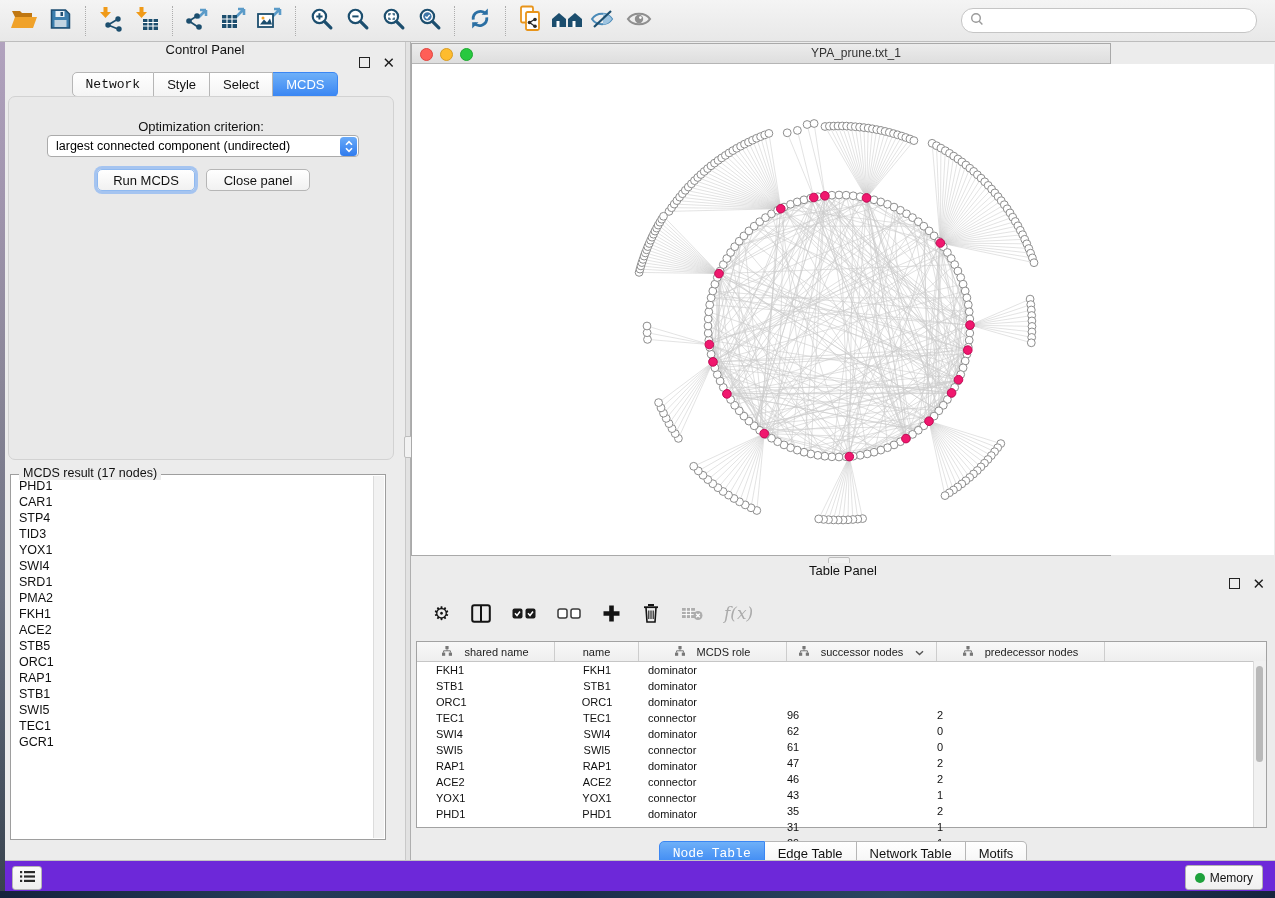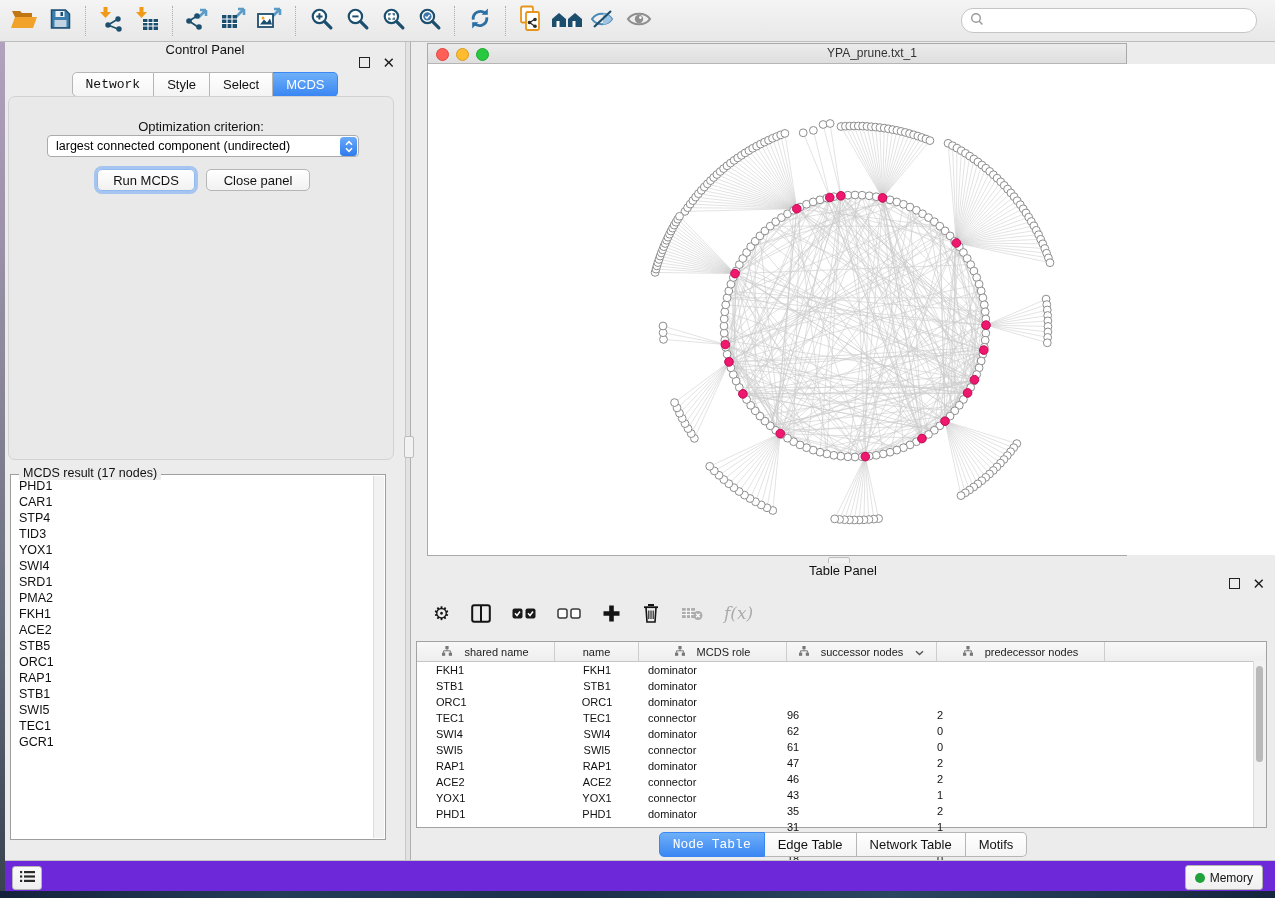--- a/index.html
+++ b/index.html
@@ -36,21 +36,21 @@
   #result-legend{position:absolute;top:-9px;left:8px;background:#ECECEC;padding:0 4px;font-size:12.5px;color:#111;}
   #mcds-list{position:absolute;left:1px;top:3px;right:12px;bottom:1px;overflow:hidden;font-size:12.5px;color:#101010;}
   #mcds-list .li{height:16px;line-height:16px;padding-left:7px;}
   #mcds-scroll{position:absolute;right:1px;top:1px;bottom:1px;width:10px;background:#F2F2F2;border-left:1px solid #DCDCDC;}
   
   #v-splitter{left:405px;top:42px;width:6px;height:818px;background:#E2E2E2;border-left:1px solid #C9C9C9;border-right:1px solid #AFAFAF;box-sizing:border-box;}
   #v-handle{left:404px;top:436px;width:8px;height:20px;background:#F2F2F2;border:1px solid #BDBDBD;border-radius:2px;}
   #h-splitter{left:411px;top:556px;width:864px;height:7px;background:#ECECEC;}
   #h-handle{left:828px;top:557px;width:20px;height:6px;background:#F2F2F2;border:1px solid #BDBDBD;border-radius:2px;}
   
-  #network-panel{left:427px;top:43px;width:700px;height:513px;border:1px solid #A9A9A9;box-sizing:border-box;background:#FFF;}
+  #network-panel{left:411px;top:43px;width:700px;height:513px;border:1px solid #A9A9A9;box-sizing:border-box;background:#FFF;}
   #net-titlebar{height:19px;background:linear-gradient(#ECECEC,#DEDEDE);border-bottom:1px solid #B5B5B5;position:relative;}
   .tl{position:absolute;top:4px;width:11px;height:11px;border-radius:50%;}
   #tl-red{left:8px;background:#FF5F57;border:0.5px solid #E0443E;}
   #tl-yellow{left:28px;background:#FEBC2E;border:0.5px solid #D89C22;}
   #tl-green{left:48px;background:#28C840;border:0.5px solid #1DA82F;}
   #net-title{position:absolute;left:0;right:0;top:2px;text-align:center;font-size:12px;color:#333;padding-left:190px;}
   #net-canvas{position:absolute;left:0;top:20px;width:862px;height:491px;background:#FFF;overflow:hidden;}
   
   #table-panel{left:411px;top:563px;width:864px;height:297px;background:#ECECEC;}
   #tp-toolbar{position:absolute;left:8px;top:30px;height:40px;display:flex;align-items:center;gap:21px;padding-left:14px;}
@@ -63,21 +63,21 @@
   .c0{width:138px;} .c1{width:84px;} .c2{width:148px;} .c3{width:150px;} .c4{width:168px;} .c5{flex:1;border-right:none;}
   #t-body{font-size:11px;color:#111;}
   .trow{display:flex;height:16px;line-height:16px;}
   .tcell{box-sizing:border-box;}
   .tcell.c0{padding-left:19px;}
   .tcell.c1{text-align:center;}
   .tcell.c2{padding-left:9px;}
   .tcell.c3,.tcell.c4{padding-right:14px;margin-top:45px;}
   #t-scroll{position:absolute;right:0;top:19px;bottom:0;width:12px;background:#F1F1F1;border-left:1px solid #DBDBDB;}
   #t-thumb{position:absolute;left:2px;top:5px;width:7px;height:96px;background:#B9B9B9;border-radius:4px;}
-  #table-tabs-wrap{position:absolute;left:0;right:0;top:269px;display:flex;justify-content:center;}
+  #table-tabs-wrap{position:absolute;left:0;right:0;top:278px;display:flex;justify-content:center;}
   
   #status-bar{left:5px;top:860px;width:1270px;height:31px;background:#6d28d9;border-top:1px solid #C2C2C2;box-sizing:border-box;}
   #list-btn{position:absolute;left:7px;top:5px;width:28px;height:22px;background:linear-gradient(#FAFAFA,#EFEFEF);border:1px solid #B5B5B5;border-radius:3px;display:flex;align-items:center;justify-content:center;}
   #memory-btn{position:absolute;right:12px;top:4px;height:23px;background:linear-gradient(#FBFBFB,#F0F0F0);border:1px solid #B2B2B2;border-radius:3px;display:flex;align-items:center;gap:5px;padding:0 9px;font-size:12px;color:#111;}
   #memory-dot{width:10px;height:10px;border-radius:50%;background:#1FA23C;}
 </style>
 </head>
 <body>
 
 <div id="toolbar" class="abs">

